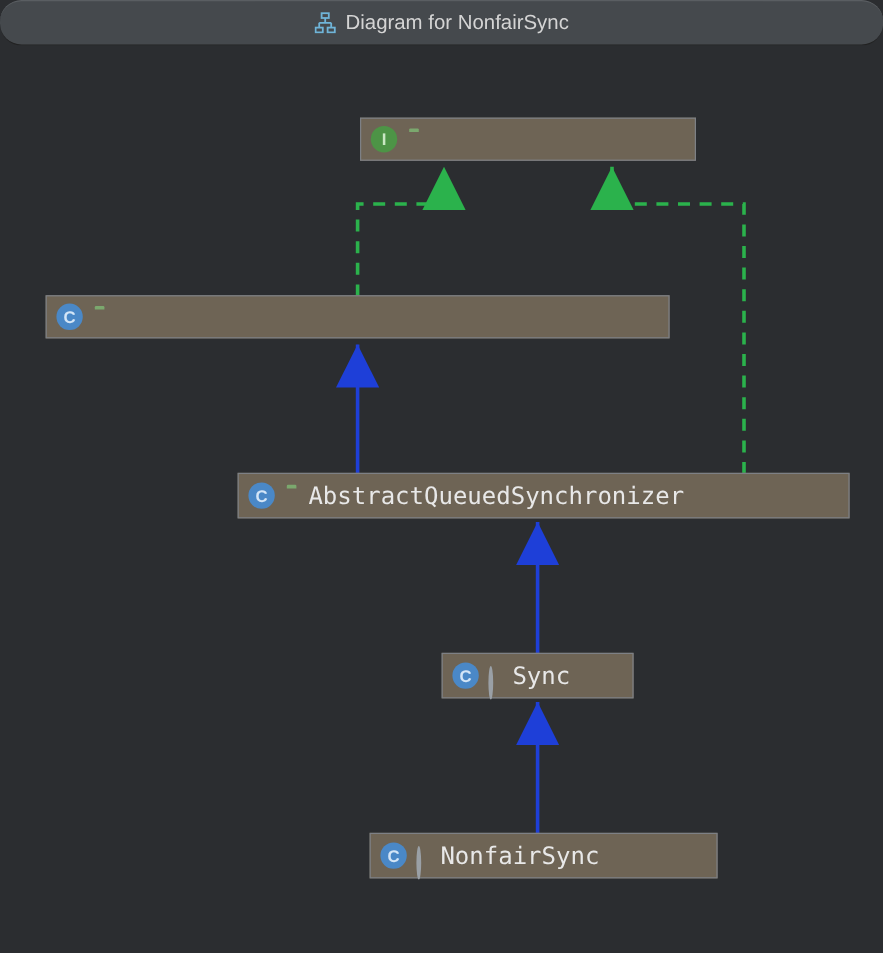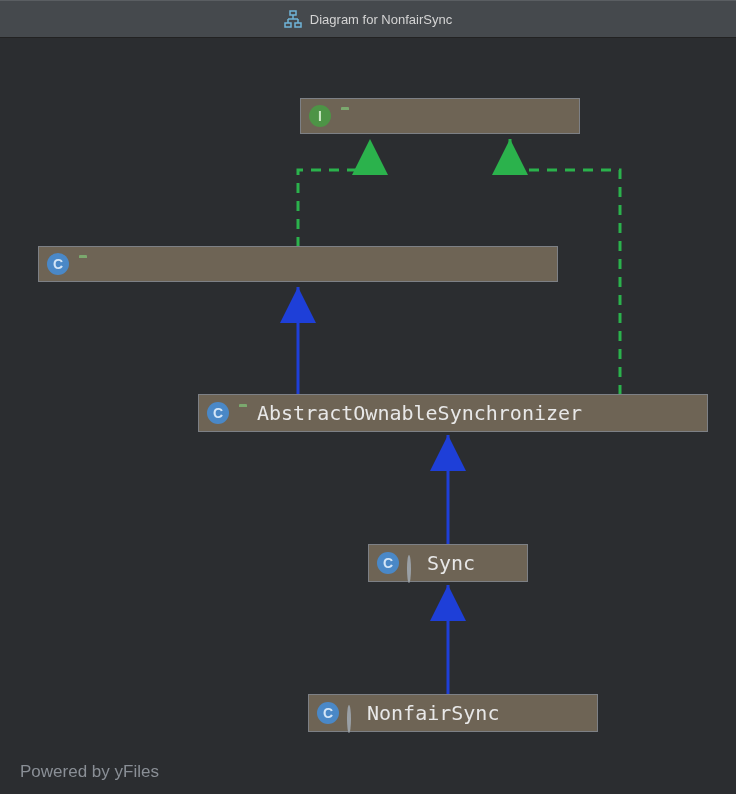--- a/index.html
+++ b/index.html
@@ -13,24 +13,25 @@
   }
   .titlebar {
     width: 100%;
     height: 38px;
     background: #45494d;
     display: flex;
     align-items: center;
     justify-content: center;
     color: #d4d4d4;
     font-family: -apple-system, "Segoe UI", sans-serif;
-    font-size: 13px;
+    font-size: 17px;
     gap: 8px;
     border-top: 1px solid #5a5e62;
     border-bottom: 1px solid #222;
+    border-radius: 18px;
   }
   .titlebar .diagram-icon {
     display: inline-flex;
     align-items: center;
   }
   .canvas {
     position: relative;
     width: 100%;
     height: calc(100% - 38px);
   }
@@ -147,29 +148,28 @@
   </div>
 
   <div class="node" style="left:38px; top:208px; width:520px;">
     <span class="type-badge badge-class">C</span>
     <span class="vis-icon"><span class="vis-pkg"></span></span>
   </div>
 
   <div class="node" style="left:198px; top:356px; width:510px;">
     <span class="type-badge badge-class">C</span>
     <span class="vis-icon"><span class="vis-pkg"></span></span>
-    <span>AbstractOwnableSynchronizer</span>
+    <span>AbstractQueuedSynchronizer</span>
   </div>
 
   <div class="node" style="left:368px; top:506px; width:160px;">
     <span class="type-badge badge-class inner">C</span>
     <span class="vis-icon"><span class="vis-circle"></span></span>
     <span>Sync</span>
   </div>
 
   <div class="node" style="left:308px; top:656px; width:290px;">
     <span class="type-badge badge-class inner">C</span>
     <span class="vis-icon"><span class="vis-circle"></span></span>
     <span>NonfairSync</span>
   </div>
 
-  <div class="watermark">Powered by yFiles</div>
 </div>
 
 </body></html>

